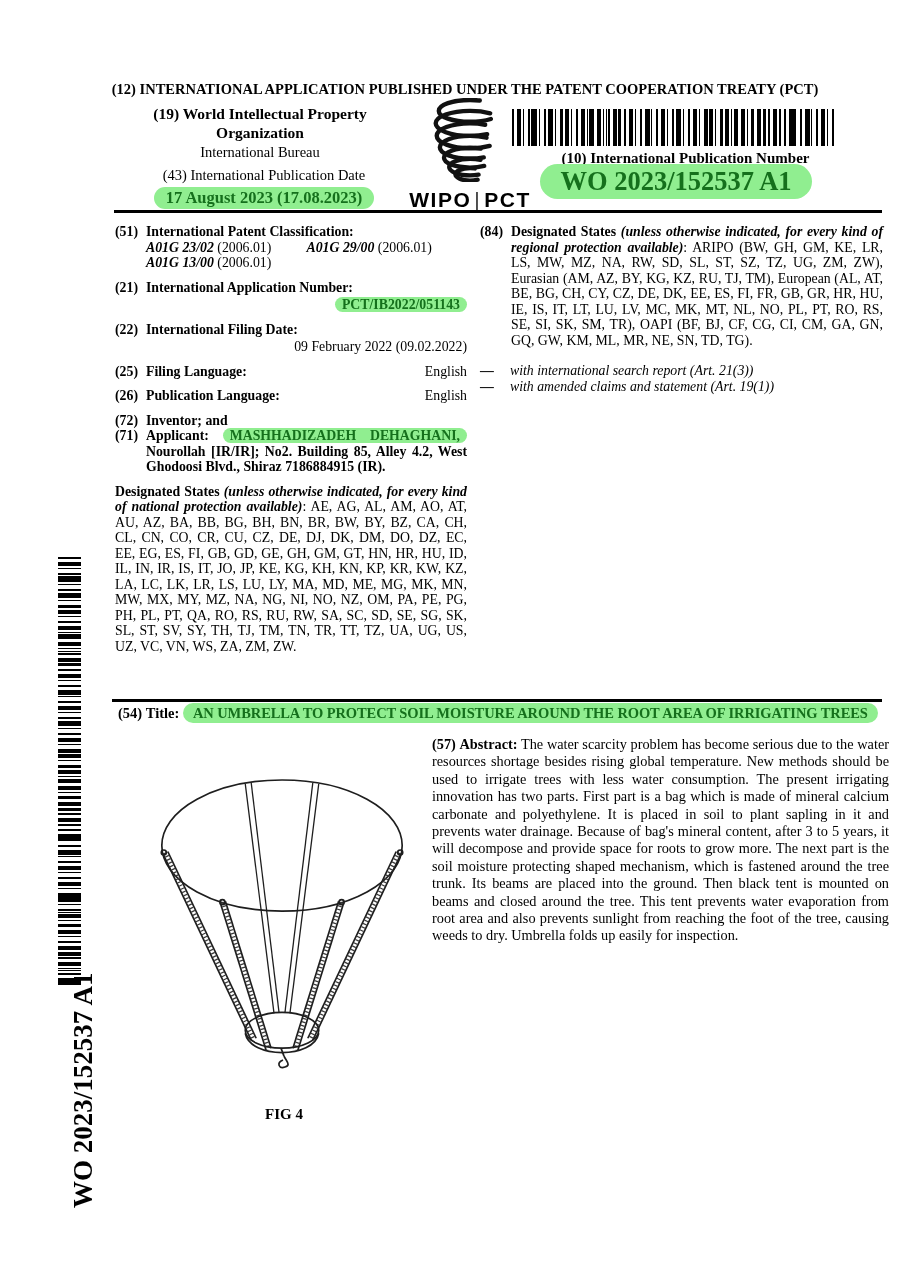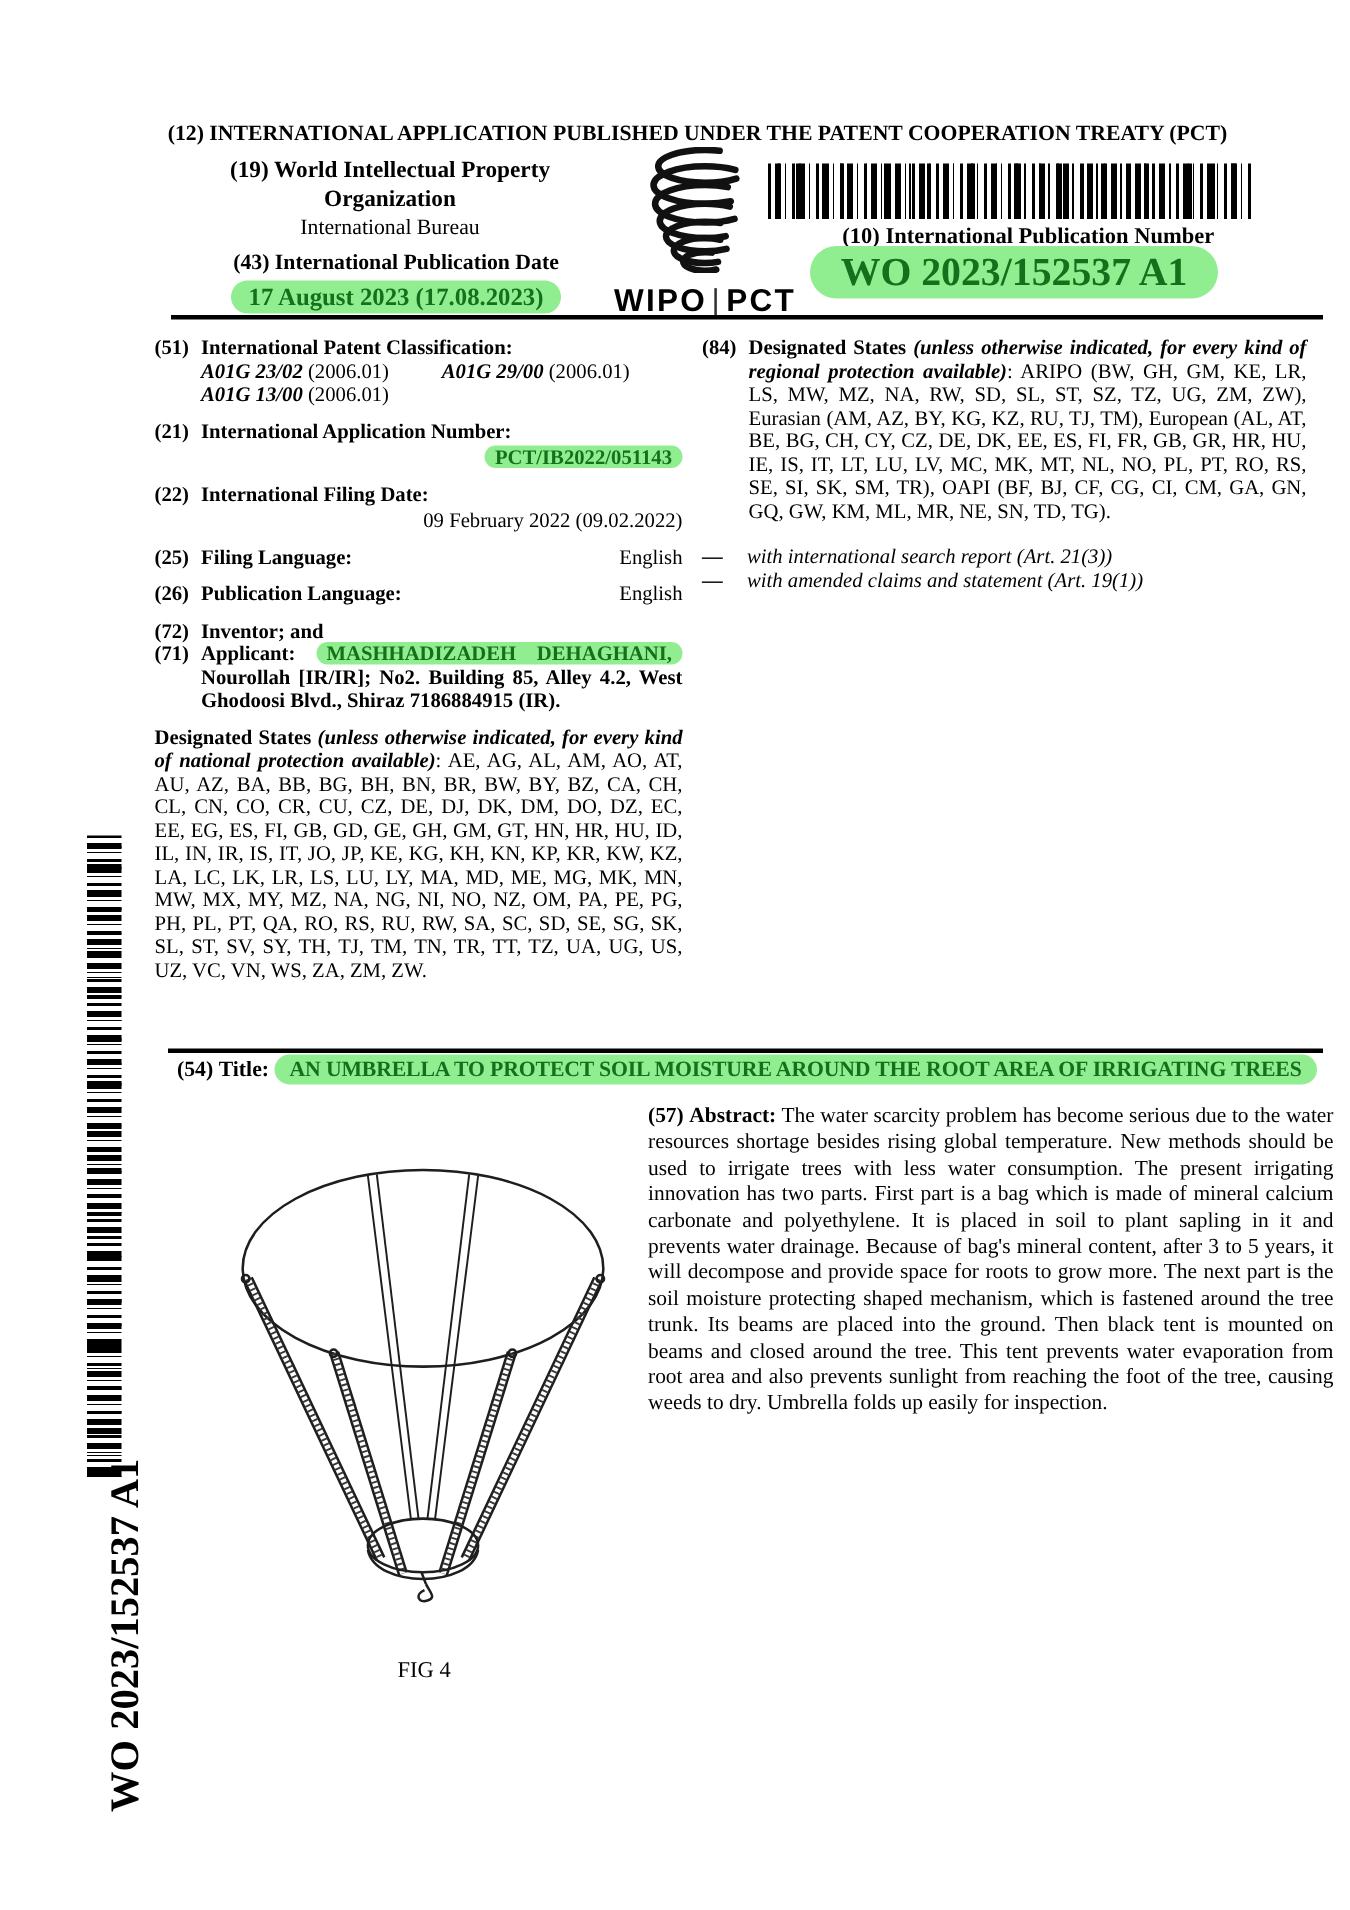--- a/index.html
+++ b/index.html
@@ -31,21 +31,21 @@
   
   .pct-line {
     top:81px; left:65px; width:800px; text-align:center;
     font-weight:bold; font-size:14.5px;
   }
   .org-block { left:125px; top:104px; width:270px; text-align:center; }
   .org-line1, .org-line2 { font-weight:bold; font-size:15.5px; line-height:19px; }
   .org-bureau { font-size:14.5px; line-height:18px; margin-top:1px; }
 
   .pubdate-block { left:118px; top:167px; width:292px; text-align:center; }
-  .pubdate-label { font-weight:bold; font-size:14.5px; }
+  .pubdate-label { font-weight:normal; font-size:14.5px; }
   .pubdate-value { display:inline-block; margin-top:3px; font-weight:bold; font-size:16.5px; padding:1px 12px; border-radius:14px; }
 
   .logo-block { left:388px; top:98px; width:132px; text-align:center;margin-left:16px; }
   .logo-wordmark {
     margin-top:2px; font-family:"Liberation Sans","DejaVu Sans",sans-serif;
     font-weight:bold; font-size:21px; letter-spacing:1.5px; white-space:nowrap;
   }
   .logo-sep { font-weight:normal; padding:0 3px; color:#333; }
 
   .header-barcode {
@@ -58,21 +58,21 @@
   .pubnum-pill {
     left:540px; top:164px; width:272px; height:35px; line-height:35px; text-align:center;
     font-weight:bold; font-size:26.5px; border-radius:18px;
   }
 
   .rule1 { left:114px; top:210px; width:768px; height:3px; background:#000; }
   .rule2 { left:112px; top:699px; width:770px; height:3px; background:#000; }
 
   
   .body-grid {
-    left:103px; top:224px; width:768px;
+    left:115px; top:224px; width:768px;
     display:grid; grid-template-columns:352px 403px; column-gap:13px;
     font-size:13.8px; line-height:15.5px;
   }
   .fld { display:flex; margin-bottom:9px; }
   .fld .num { flex:0 0 31px; font-weight:bold; }
   .fld .fbody { flex:1; min-width:0; }
   .cls-row { display:flex; }
   .cls-entry { width:170px; white-space:nowrap; }
   .cls-code { font-weight:bold; font-style:italic; }
   .val-right { text-align:right; margin-top:2px; }
@@ -83,21 +83,21 @@
   .pub-row .dash { flex:0 0 30px; font-style:normal; font-weight:bold; }
 
   
   .title-row { left:118px; top:705px; width:772px; font-size:14.5px; white-space:nowrap; }
   .title-pill { padding:2px 10px; border-radius:12px; font-weight:bold; letter-spacing:-0.1px; }
   .abstract {
     left:432px; top:736px; width:457px; text-align:justify;
     font-size:14.3px; line-height:17.4px;
   }
   .figure-box { left:133px; top:752px; }
-  .fig-label { left:265px; top:1106px; font-weight:normal; font-size:15px; }
+  .fig-label { left:265px; top:1106px; font-weight:bold; font-size:15px; }
 </style>
 </head>
 <body>
 
 <div class="abs sidebar-barcode"></div>
 <div class="abs sidebar-pubnum">WO 2023/152537 A1</div>
 
 <div class="abs pct-line">(12) INTERNATIONAL APPLICATION PUBLISHED UNDER THE PATENT COOPERATION TREATY (PCT)</div>
 
 <div class="abs org-block">

